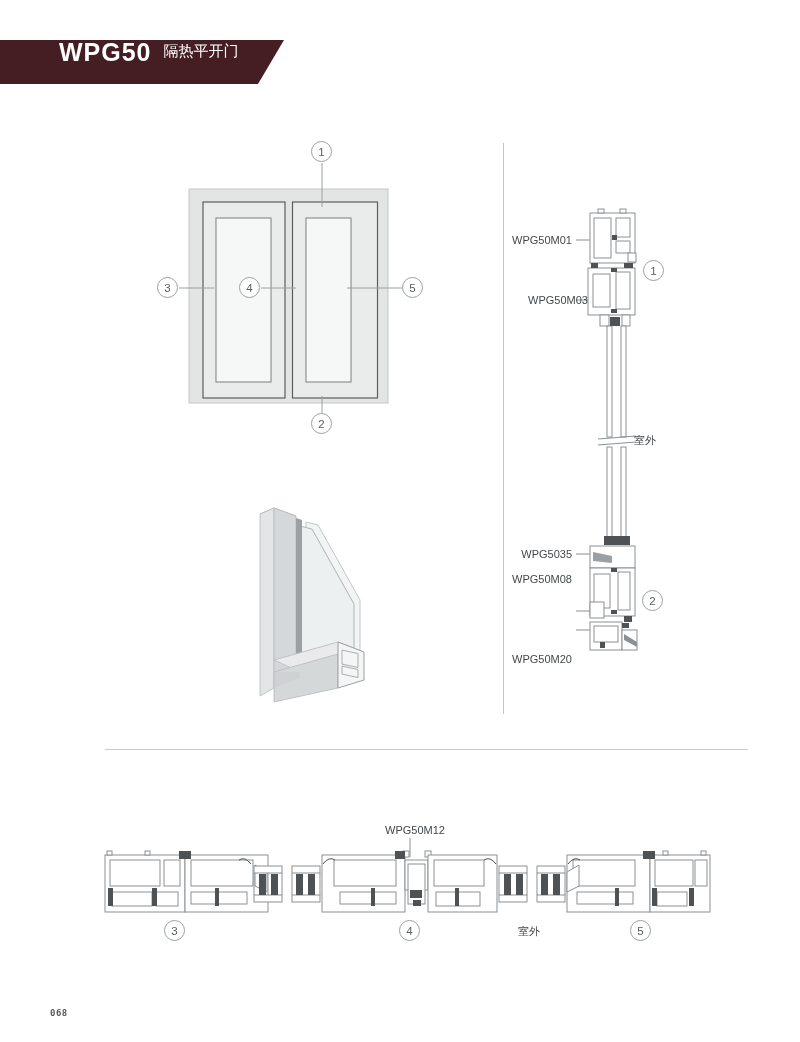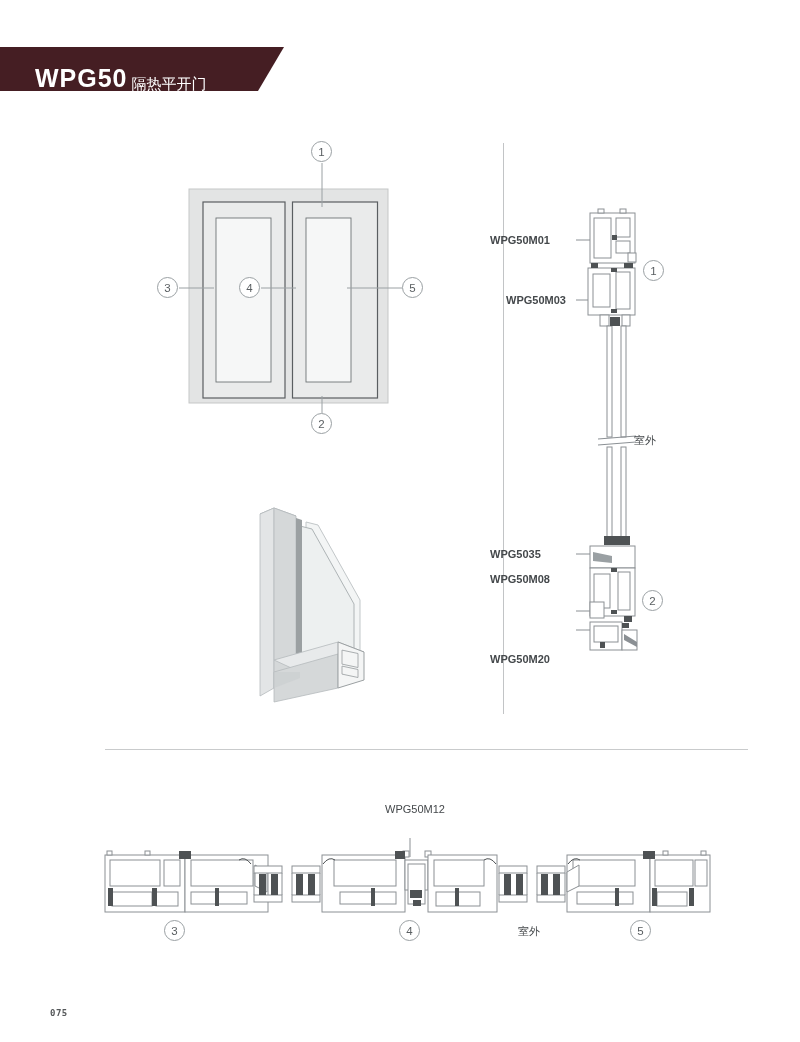--- a/index.html
+++ b/index.html
@@ -2,35 +2,35 @@
 <html><head>
 <meta charset="utf-8">
 <style>
   html,body{margin:0;padding:0;background:#ffffff;}
   .page{
     position:relative;width:800px;height:1042px;background:#ffffff;overflow:hidden;
     font-family:"Liberation Sans","DejaVu Sans",sans-serif;color:#3f4346;
   }
   
   .banner{
-    position:absolute;left:0;top:47px;width:284px;height:44px;background:#451e23;
+    position:absolute;left:0;top:40px;width:284px;height:44px;background:#451e23;
     clip-path:polygon(0 0,100% 0,calc(100% - 26px) 100%,0 100%);
-    display:flex;align-items:flex-end;padding-left:35px;box-sizing:border-box;
+    display:flex;align-items:flex-start;padding-left:59px;box-sizing:border-box;
   }
   .banner .model{color:#ffffff;font-size:25px;font-weight:bold;letter-spacing:1px;line-height:1;}
-  .banner .subtitle{color:#ffffff;font-size:15px;margin-left:4px;line-height:1;padding-top:3px;}
+  .banner .subtitle{color:#ffffff;font-size:15px;margin-left:12px;line-height:1;padding-top:3px;}
   
   .abs{position:absolute;}
   .callout{
     position:absolute;width:21px;height:21px;border:1px solid #9aa0a3;border-radius:50%;
     background:#ffffff;font-size:11.5px;color:#595e61;text-align:center;line-height:21px;
     box-sizing:border-box;
   }
   .lbl{position:absolute;font-size:11px;color:#44484b;line-height:14px;white-space:nowrap;}
-  .lbl.right{font-weight:bold;}
+  .lbl.right{text-align:right;}
   .vline{position:absolute;width:1px;background:#c2c4c6;}
   .hline{position:absolute;height:1px;background:#c9cbcc;}
   .pagenum{position:absolute;left:50px;top:1008px;font-size:9px;font-weight:bold;color:#55585a;
     font-family:"DejaVu Sans Mono","Liberation Mono",monospace;letter-spacing:0.5px;}
   svg{display:block;}
 </style>
 </head>
 <body>
 
 <div class="page">
@@ -240,21 +240,21 @@
       <rect x="548" y="31" width="12" height="8"></rect>
       <rect x="557" y="68" width="5" height="18"></rect>
       <rect x="594" y="68" width="5" height="18"></rect>
     </g>
     <path d="M156,44 q-6,-8 -12,-4" stroke="#4e5254" fill="none"></path>
     <path d="M228,44 q6,-8 12,-4" stroke="#4e5254" fill="none"></path>
     <path d="M401,44 q-6,-8 -12,-4" stroke="#4e5254" fill="none"></path>
     <path d="M473,44 q6,-8 12,-4" stroke="#4e5254" fill="none"></path>
   </svg>
 
-  <div class="lbl" style="left:385px;top:802px">WPG50M12</div>
+  <div class="lbl" style="left:385px;top:823px">WPG50M12</div>
   <div class="callout" style="left:164px;top:920px">3</div>
   <div class="callout" style="left:399px;top:920px">4</div>
   <div class="callout" style="left:630px;top:920px">5</div>
   <div class="lbl" style="left:518px;top:924px">室外</div>
 
-  <div class="pagenum">075</div>
+  <div class="pagenum">068</div>
 
 </div>
 
 </body></html>

